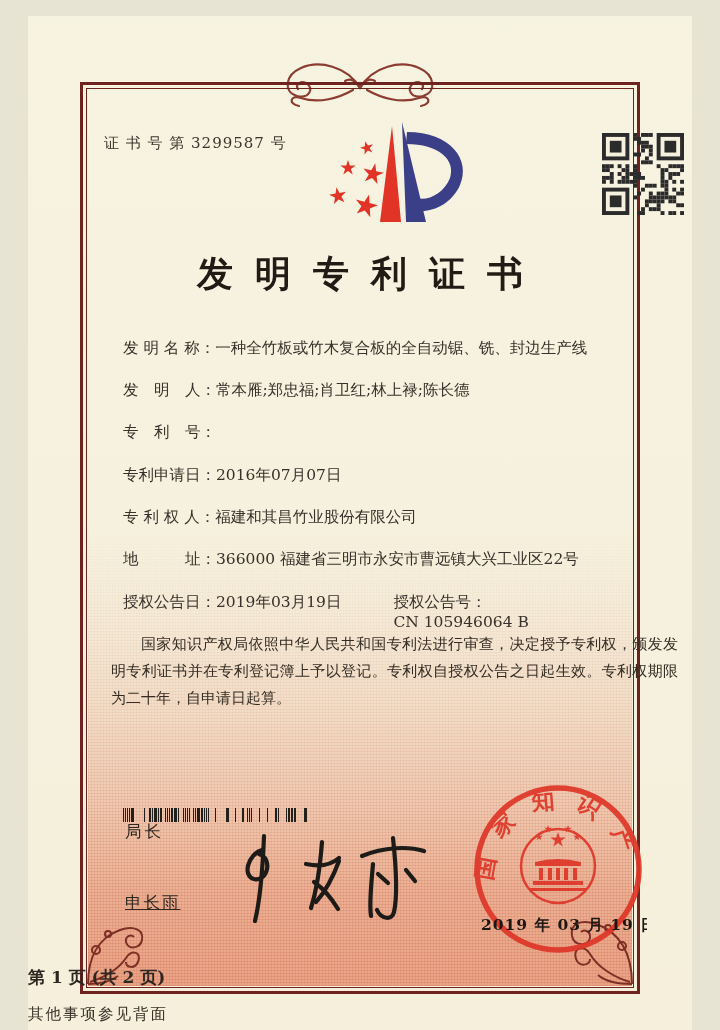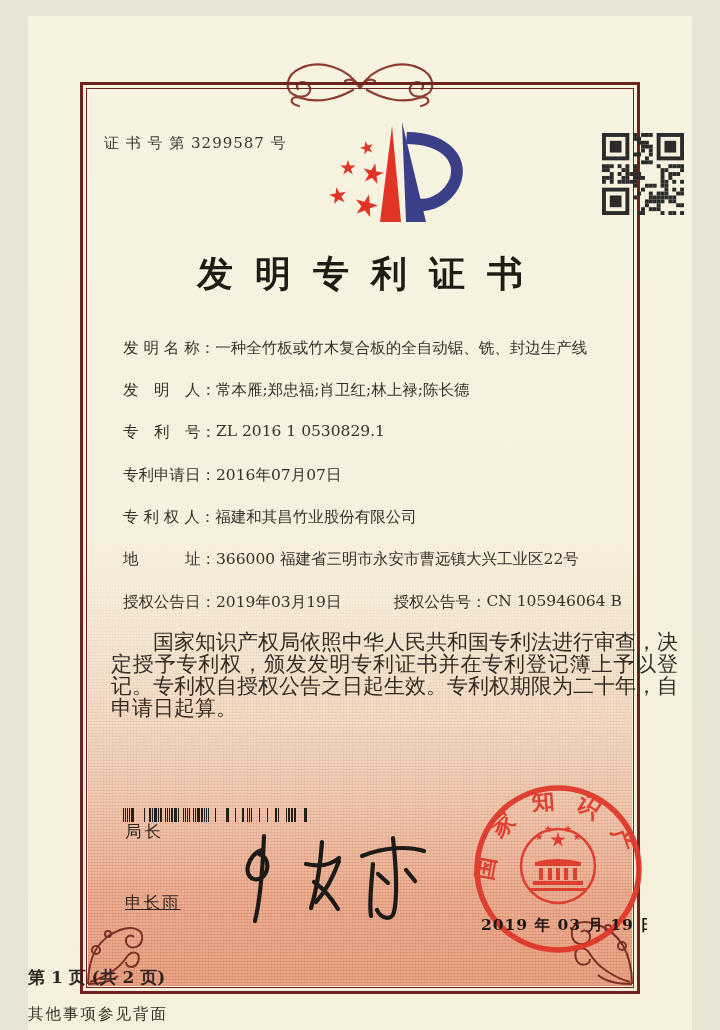--- a/index.html
+++ b/index.html
@@ -44,25 +44,25 @@
 
   .title {
     position:absolute; left:0; right:0; top:234px; text-align:center;
     font-size:36px; font-weight:bold; color:#211b15;
     letter-spacing:22px; padding-left:22px; white-space:pre;
   }
 
   .frow { position:absolute; left:95px; right:60px; font-size:15.5px; display:flex; }
   .flabel { white-space:pre; flex-shrink:0; }
   .fvalue { white-space:pre; }
-  .pair2 { margin-left:52px; display:flex; }
+  .pair2 { margin-left:52px; display:flex;flex-direction:column; }
 
   .paras { position:absolute; left:83px; top:615px; width:567px; }
   .paras p {
-    font-size:21px; line-height:22px; text-indent:2em;
+    font-size:15px; line-height:27px; text-indent:2em;
     text-align:justify; color:#342c23;
   }
 
   .barcode { position:absolute; left:95px; top:792px; }
 
   .sig-title { position:absolute; left:97px; top:805px; font-size:16.5px; letter-spacing:3px; color:#2e2721; }
   .sig-name  { position:absolute; left:97px; top:876px; font-size:16.5px; letter-spacing:2px; color:#2e2721;text-decoration:underline; }
   .sig-hand  { position:absolute; left:198px; top:812px; }
 
   .seal { position:absolute; left:441px; top:764px; }
@@ -264,21 +264,20 @@
     <div class="frow" style="top:322px">
       <span class="flabel">发 明 名 称：</span>
       <span class="fvalue">一种全竹板或竹木复合板的全自动锯、铣、封边生产线</span>
     </div>
     <div class="frow" style="top:364px">
       <span class="flabel">发　明　人：</span>
       <span class="fvalue">常本雁;郑忠福;肖卫红;林上禄;陈长德</span>
     </div>
     <div class="frow" style="top:406px">
       <span class="flabel">专　利　号：</span>
-      <span class="fvalue">ZL 2016 1 0530829.1</span>
     </div>
     <div class="frow" style="top:449px">
       <span class="flabel">专利申请日：</span>
       <span class="fvalue">2016年07月07日</span>
     </div>
     <div class="frow" style="top:491px">
       <span class="flabel">专 利 权 人：</span>
       <span class="fvalue">福建和其昌竹业股份有限公司</span>
     </div>
     <div class="frow" style="top:533px">

